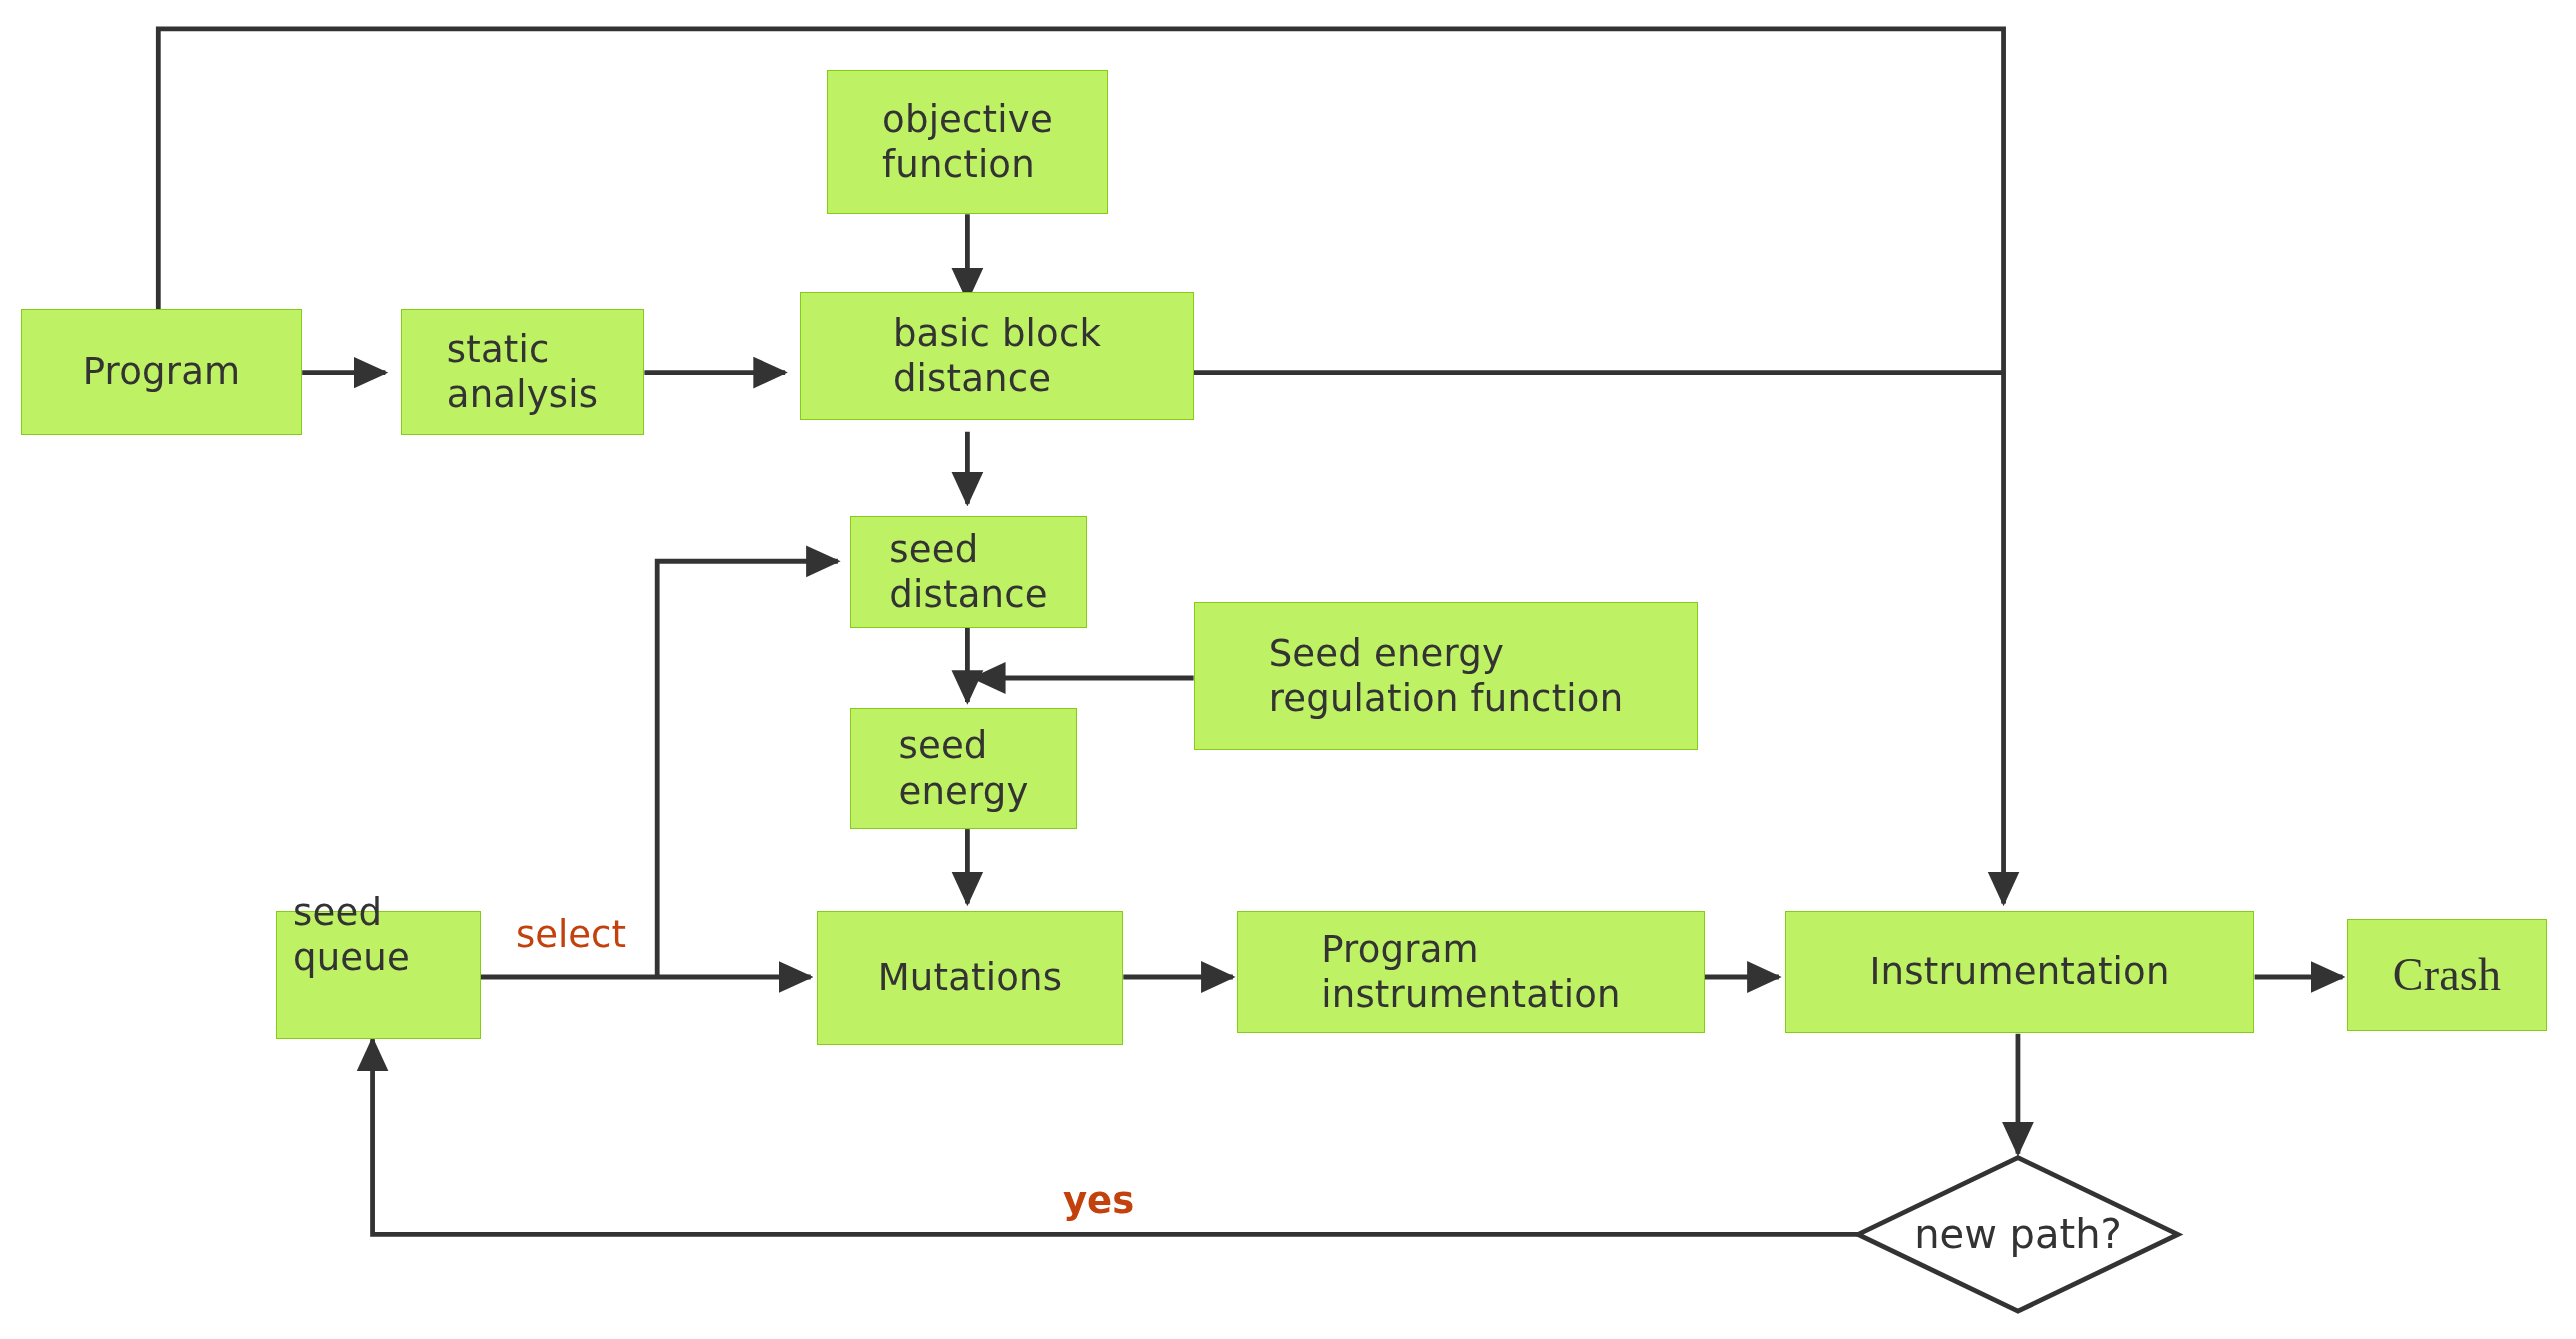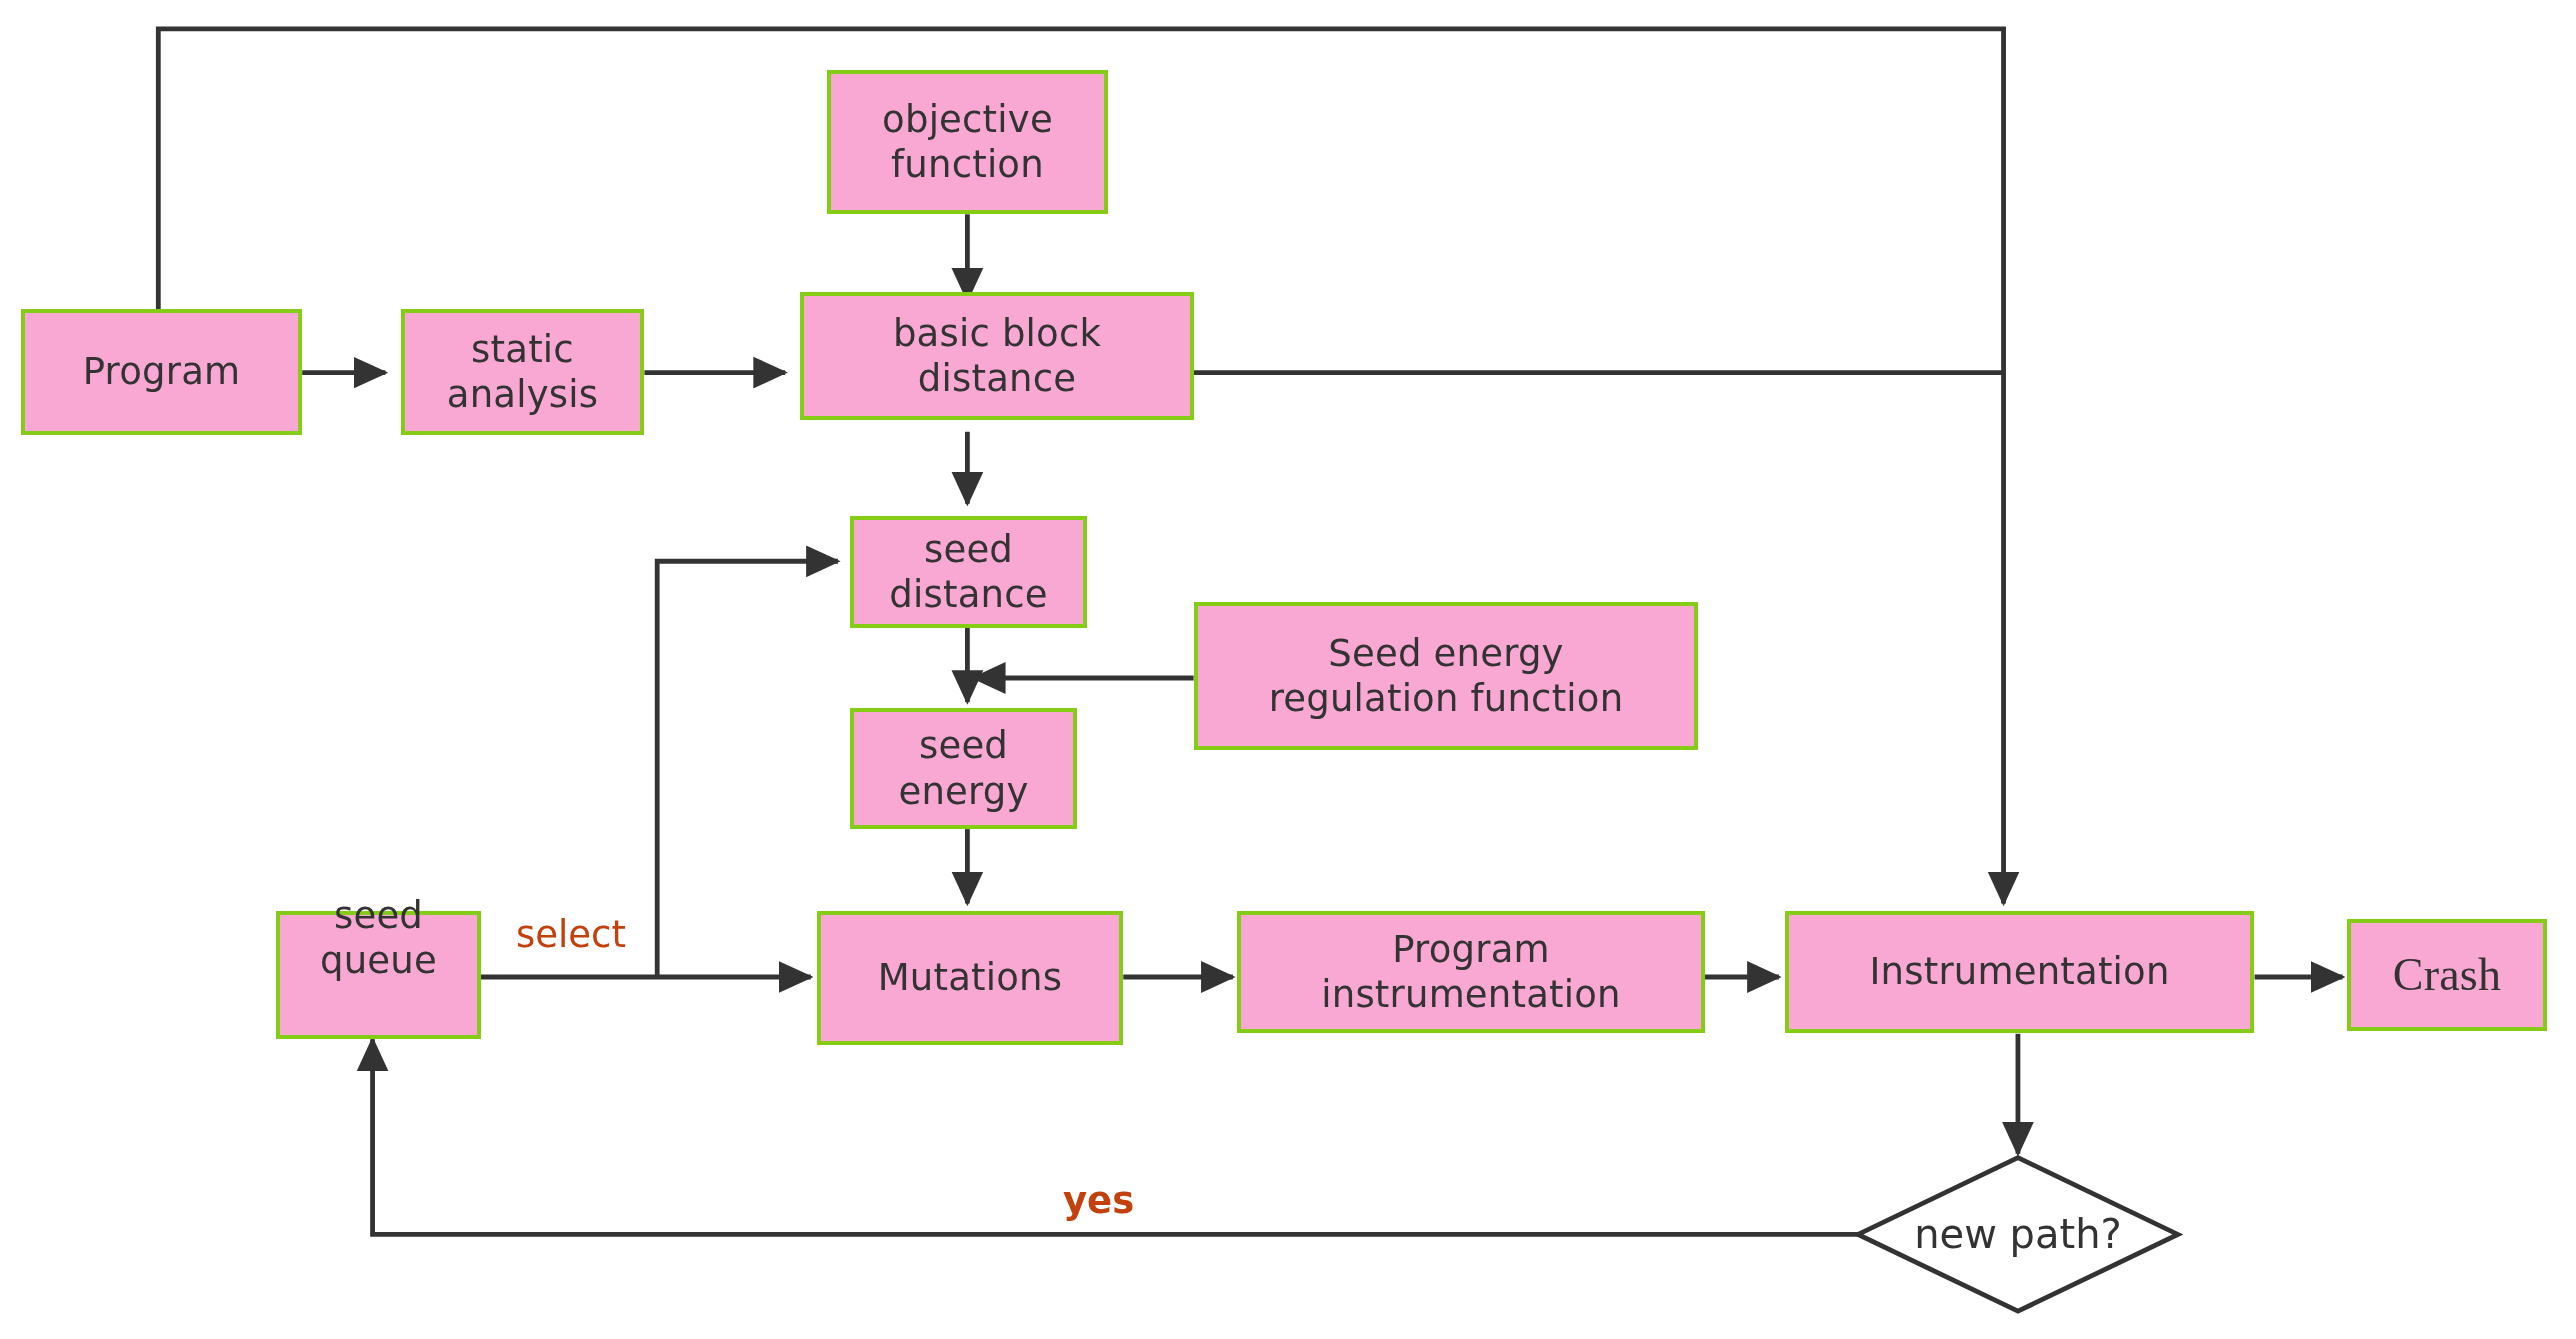--- a/index.html
+++ b/index.html
@@ -20,45 +20,45 @@
   #flow-svg {
     position: absolute;
     left: 0;
     top: 0;
     width: 2576px;
     height: 1340px;
   }
   .node-box {
     position: absolute;
     box-sizing: border-box;
-    border: 4px solid #84cc16;
-    background: #f9a8d4;
+    border: 1px solid #84cc16;
+    background: #bef264;
     display: flex;
     align-items: center;
     justify-content: center;
-    text-align: center;
     color: #333333;
     font-family: "DejaVu Sans", sans-serif;
     font-size: 37px;
     line-height: 1.22;
     letter-spacing: 0.2px;
   }
   .node-box.serif {
     font-family: "Liberation Serif", serif;
     font-size: 46px;
   }
   .node-label {
     display: block;
     white-space: pre-line;
   }
   
   .node-box.overflow-text {
     overflow: visible;
     align-items: flex-start;
     justify-content: center;
+    padding-left: 16px;
   }
   .node-box.overflow-text .node-label {
     position: relative;
     top: -22.4px;
     width: 240px;
     white-space: normal;
     word-break: break-word;
   }
   .edge-label {
     position: absolute;

